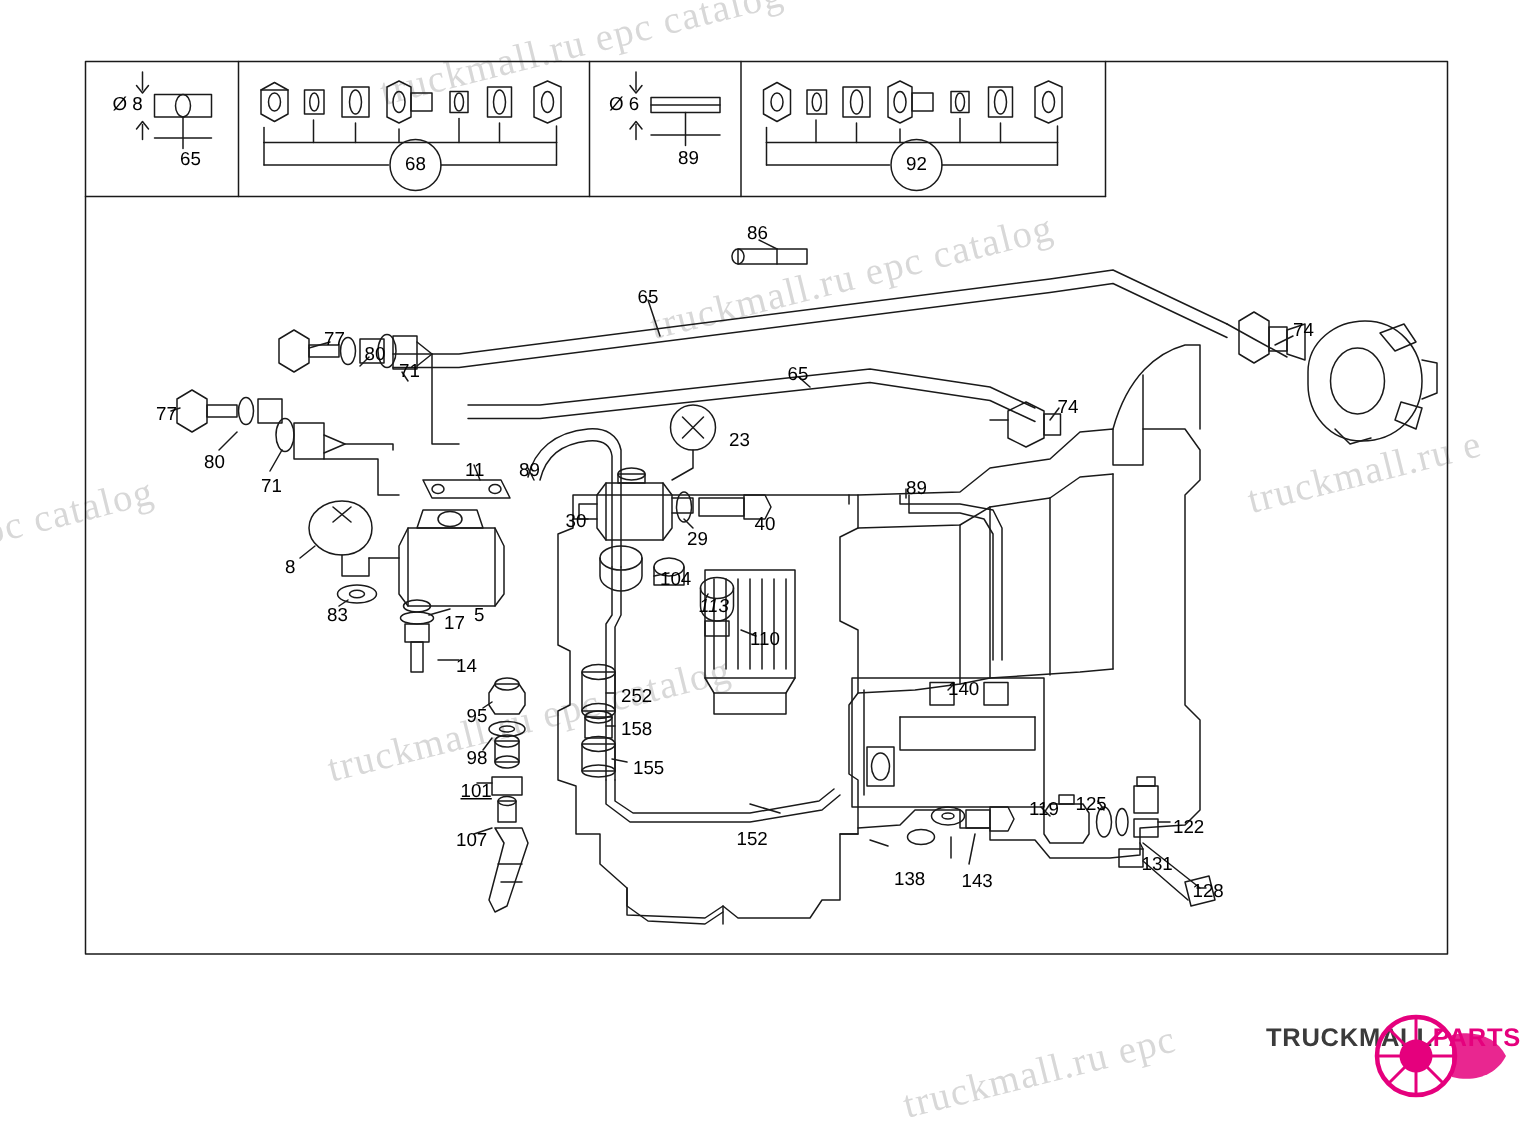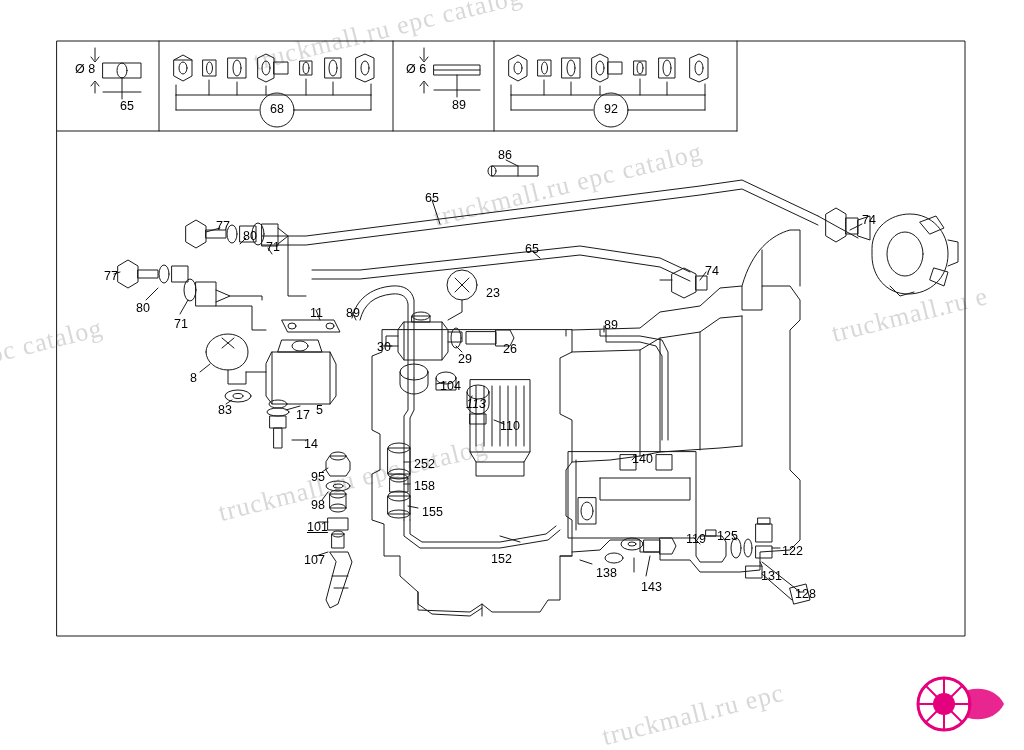--- a/index.html
+++ b/index.html
@@ -416,21 +416,21 @@
       <div class="lbl" style="left: 216px; top: 220px;">77</div>
       <div class="lbl" style="left: 243px; top: 230px;">80</div>
       <div class="lbl" style="left: 266px; top: 241px;">71</div>
       <div class="lbl" style="left: 104px; top: 270px;">77</div>
       <div class="lbl" style="left: 136px; top: 302px;">80</div>
       <div class="lbl" style="left: 174px; top: 318px;">71</div>
       <div class="lbl" style="left: 486px; top: 287px;">23</div>
       <div class="lbl" style="left: 310px; top: 307px;">11</div>
       <div class="lbl" style="left: 346px; top: 307px;">89</div>
       <div class="lbl" style="left: 377px; top: 341px;">30</div>
-      <div class="lbl" style="left: 503px; top: 343px;">26</div>
+      <div class="lbl" style="left: 503px; top: 343px;">40</div>
       <div class="lbl" style="left: 458px; top: 353px;">29</div>
       <div class="lbl" style="left: 604px; top: 319px;">89</div>
       <div class="lbl" style="left: 190px; top: 372px;">8</div>
       <div class="lbl" style="left: 440px; top: 380px;">104</div>
       <div class="lbl" style="left: 466px; top: 398px; font-style: italic;">113</div>
       <div class="lbl" style="left: 500px; top: 420px;">110</div>
       <div class="lbl" style="left: 218px; top: 404px;">83</div>
       <div class="lbl" style="left: 296px; top: 409px;">17</div>
       <div class="lbl" style="left: 316px; top: 404px;">5</div>
       <div class="lbl" style="left: 304px; top: 438px;">14</div>
@@ -441,31 +441,34 @@
       <div class="lbl" style="left: 311px; top: 499px;">98</div>
       <div class="lbl" style="left: 422px; top: 506px;">155</div>
       <div class="lbl" style="left: 307px; top: 521px; text-decoration: underline;">101</div>
       <div class="lbl" style="left: 304px; top: 554px;">107</div>
       <div class="lbl" style="left: 491px; top: 533px; margin-top: 20px;">152</div>
       <div class="lbl" style="left: 686px; top: 533px;">119</div>
       <div class="lbl" style="left: 717px; top: 530px;">125</div>
       <div class="lbl" style="left: 782px; top: 545px;">122</div>
       <div class="lbl" style="left: 761px; top: 570px;">131</div>
       <div class="lbl" style="left: 795px; top: 588px;">128</div>
-      <div class="lbl" style="left: 596px; top: 567px;">138</div>
+      <div class="lbl" style="left: 596px; top: 580px;">138</div>
       <div class="lbl" style="left: 641px; top: 581px;">143</div>
     </div>
 
   <div class="lbl" style="left:75px; top:63px;">Ø 8</div>
   <div class="lbl" style="left:120px; top:100px;">65</div>
   <div class="lbl" style="left:270px; top:103px;">68</div>
   <div class="lbl" style="left:406px; top:63px;">Ø 6</div>
   <div class="lbl" style="left:452px; top:99px;">89</div>
   <div class="lbl" style="left:604px; top:103px;">92</div>
 
+  <div class="brand-text">
+    <span>TRUCKMALL</span><span class="pink">PARTS</span>
+  </div>
   <svg class="brand" viewBox="0 0 180 62">
     <g fill="none" stroke="#e5007d" stroke-width="3">
       <circle cx="112" cy="34" r="26"></circle>
       <path d="M112,8 L112,60 M86,34 L138,34 M94,16 L130,52 M130,16 L94,52" stroke-width="2"></path>
     </g>
     <circle cx="112" cy="34" r="11" fill="#e5007d"></circle>
     <path d="M136,20 C152,16 166,22 172,34 C166,46 152,52 136,48 Z" fill="#e5007d" opacity="0.85"></path>
   </svg>
 
 </div>

